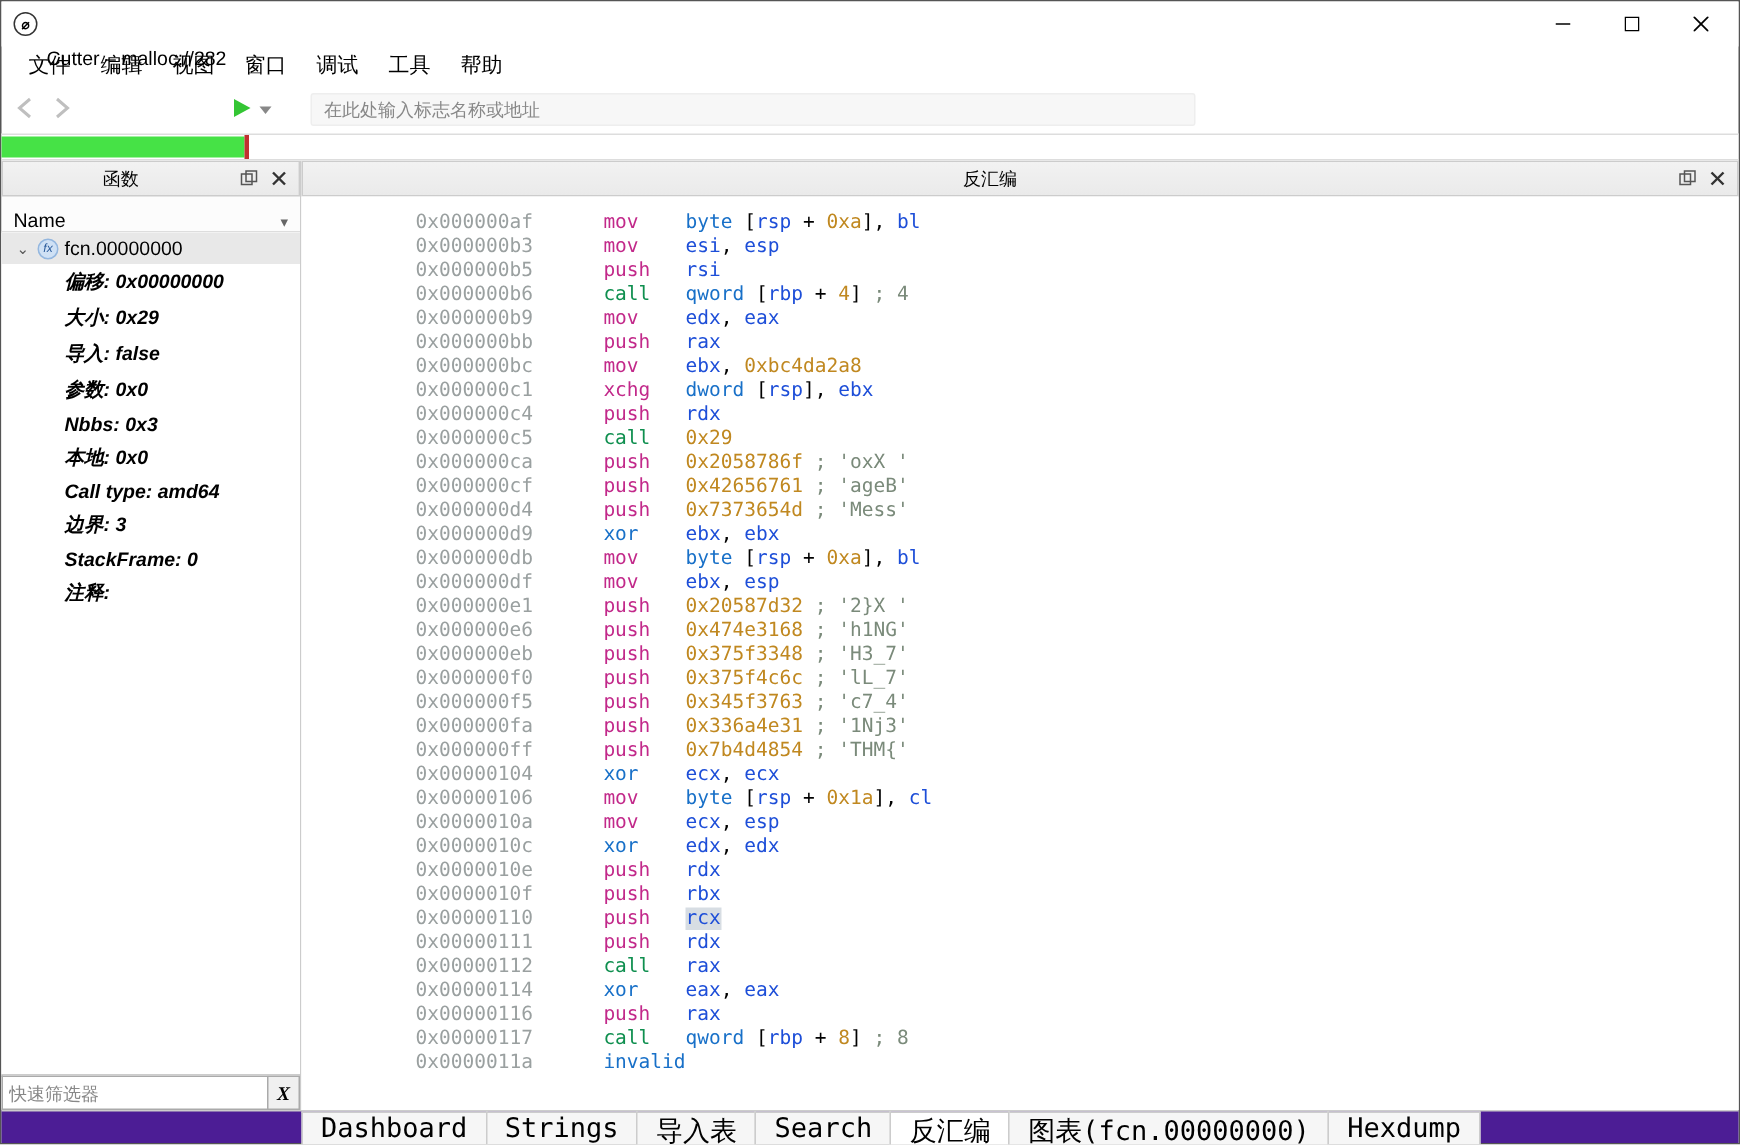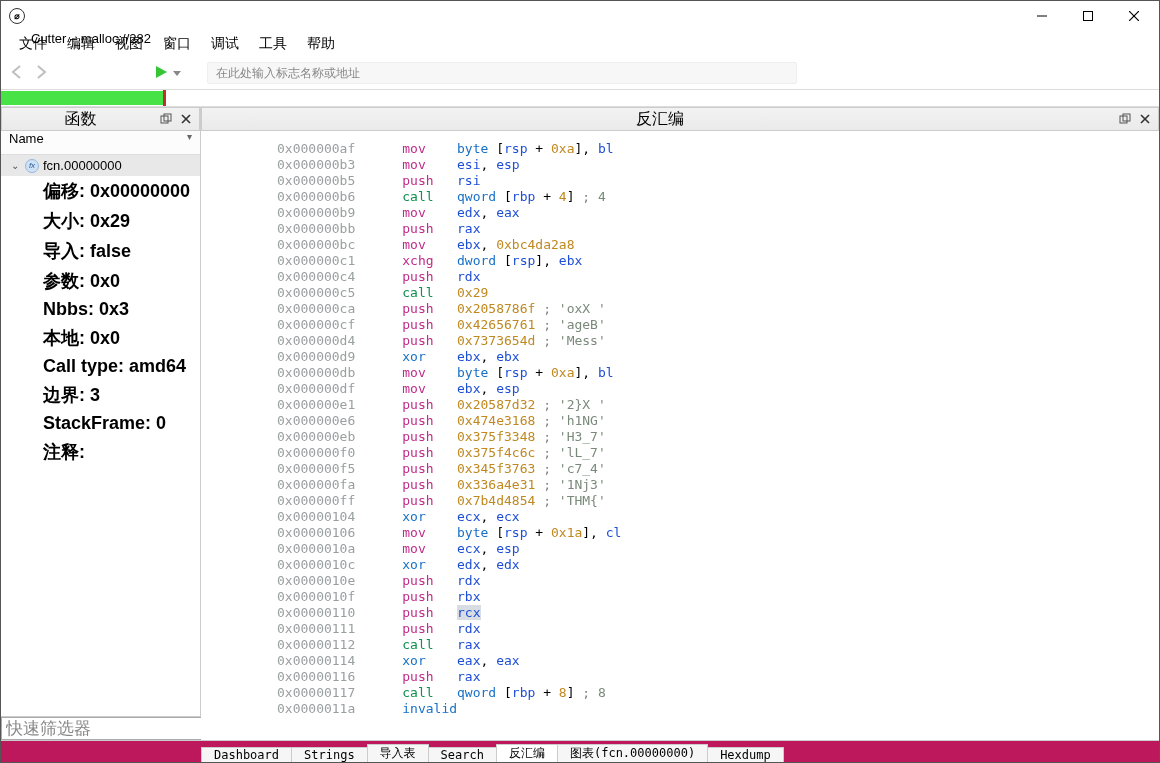--- a/index.html
+++ b/index.html
@@ -21,54 +21,54 @@
   .toolbar .dropdown{width:0;height:0;border-left:4px solid transparent;border-right:4px solid transparent;border-top:5px solid #888;margin-left:-2px;}
   .toolbar .addrbox{flex:0 0 590px;background:#f7f7f7;border:1px solid #eee;border-radius:2px;height:22px;padding:0 8px;color:#888;font-size:12px;margin-left:20px;display:flex;align-items:center;}
   
   .navstrip{height:18px;background:#fff;border-top:1px solid #ddd;border-bottom:1px solid #ddd;position:relative;}
   .navstrip .seg{position:absolute;top:1px;bottom:1px;background:#46e246;}
   .navstrip .tick{position:absolute;top:0;bottom:0;width:3px;background:#c03030;}
   
   .content{flex:1;display:flex;min-height:0;}
   .panel{display:flex;flex-direction:column;background:#fcfcfc;}
   .panel-header{height:24px;background:linear-gradient(#f2f2f2,#eaeaea);border:1px solid #ccc;display:flex;align-items:center;padding:0 4px;}
-  .panel-header .ptitle{flex:1;text-align:center;font-size:16px;}
+  .panel-header .ptitle{flex:1;text-align:center;font-size:12px;}
   .panel-header .picon{width:18px;height:18px;display:flex;align-items:center;justify-content:center;margin-left:2px;cursor:default;}
   
   .leftpanel{width:200px;border-right:1px solid #ccc;}
-  .tree-head{height:24px;border-bottom:1px solid #ddd;display:flex;align-items:flex-start;padding:0 8px;font-size:13px;}
+  .tree-head{height:24px;border-bottom:1px solid #ddd;display:flex;align-items:flex-end;padding:0 8px;font-size:13px;}
   .tree-head .caret{margin-left:auto;font-size:10px;color:#666;}
   .tree{flex:1;overflow:auto;background:#fff;font-size:13px;}
   .treeitem{padding:3px 6px 3px 10px;display:flex;align-items:center;gap:4px;}
   .treeitem.sel{background:#e8e8e8;}
   .treeitem .exp{width:10px;color:#555;font-size:10px;}
   .treeitem .ficon{width:14px;height:14px;border-radius:50%;background:#cfe1f5;border:1px solid #94b7df;display:flex;align-items:center;justify-content:center;font-size:8px;font-style:italic;color:#2a5a9a;}
-  .treechild{padding:3px 6px 3px 42px;font-size:18px;}
+  .treechild{padding:3px 6px 3px 42px;font-size:13px;font-style:italic;}
   .treechild b{font-weight:bold;}
   .quickfilter{display:flex;height:24px;border-top:1px solid #ccc;}
-  .quickfilter input{flex:1;border:1px solid #aaa;font-size:17px;padding:0 4px;border-right:none;}
+  .quickfilter input{flex:1;border:1px solid #aaa;font-size:12px;padding:0 4px;border-right:none;}
   .quickfilter input::placeholder{color:#888;}
   .quickfilter .xbtn{width:22px;border:1px solid #aaa;background:#f0f0f0;display:flex;align-items:center;justify-content:center;font-style:italic;font-family:serif;font-weight:bold;cursor:default;}
   
   .rightpanel{flex:1;}
   .disasm{flex:1;overflow:auto;background:#fff;font-family:"Consolas","DejaVu Sans Mono",monospace;font-size:13px;line-height:16px;padding:10px 0 4px 36px;white-space:pre;}
   .addr{color:#9aa0a0;margin-left:40px;}
   .mnem-mov{color:#c2298a;}
   .mnem-push{color:#c2298a;}
   .mnem-xchg{color:#c2298a;}
   .mnem-call{color:#0f8f4f;text-align:center;}
   .mnem-xor{color:#1870c8;}
   .mnem-inv{color:#1870c8;}
   .reg{color:#1d4ed8;}
   .kw{color:#1870c8;}
   .num{color:#c08820;}
   .cmt{color:#7a8a7a;}
   .hl{background:#d7dde3;}
   
-  .bottomtabs{height:22px;border-top:1px solid #ccc;display:flex;align-items:flex-end;background:#be185d;font-size:12px;}
+  .bottomtabs{height:22px;border-top:1px solid #ccc;display:flex;align-items:flex-start;background:#4c1d95;font-size:18px;}
   .bottomtabs .sp{width:200px;}
   .bottomtabs .btab{padding:0 12px;display:flex;align-items:center;border:1px solid #ccc;border-bottom:none;margin-right:-1px;background:#f6f6f6;font-family:"Consolas","Segoe UI",monospace;cursor:default;}
   .bottomtabs .btab.active{background:#fff;border-top:1px solid #ccc;position:relative;top:0;}
 </style>
 </head>
 <body>
 
 <div class="window">
 
   <div class="titlebar">

